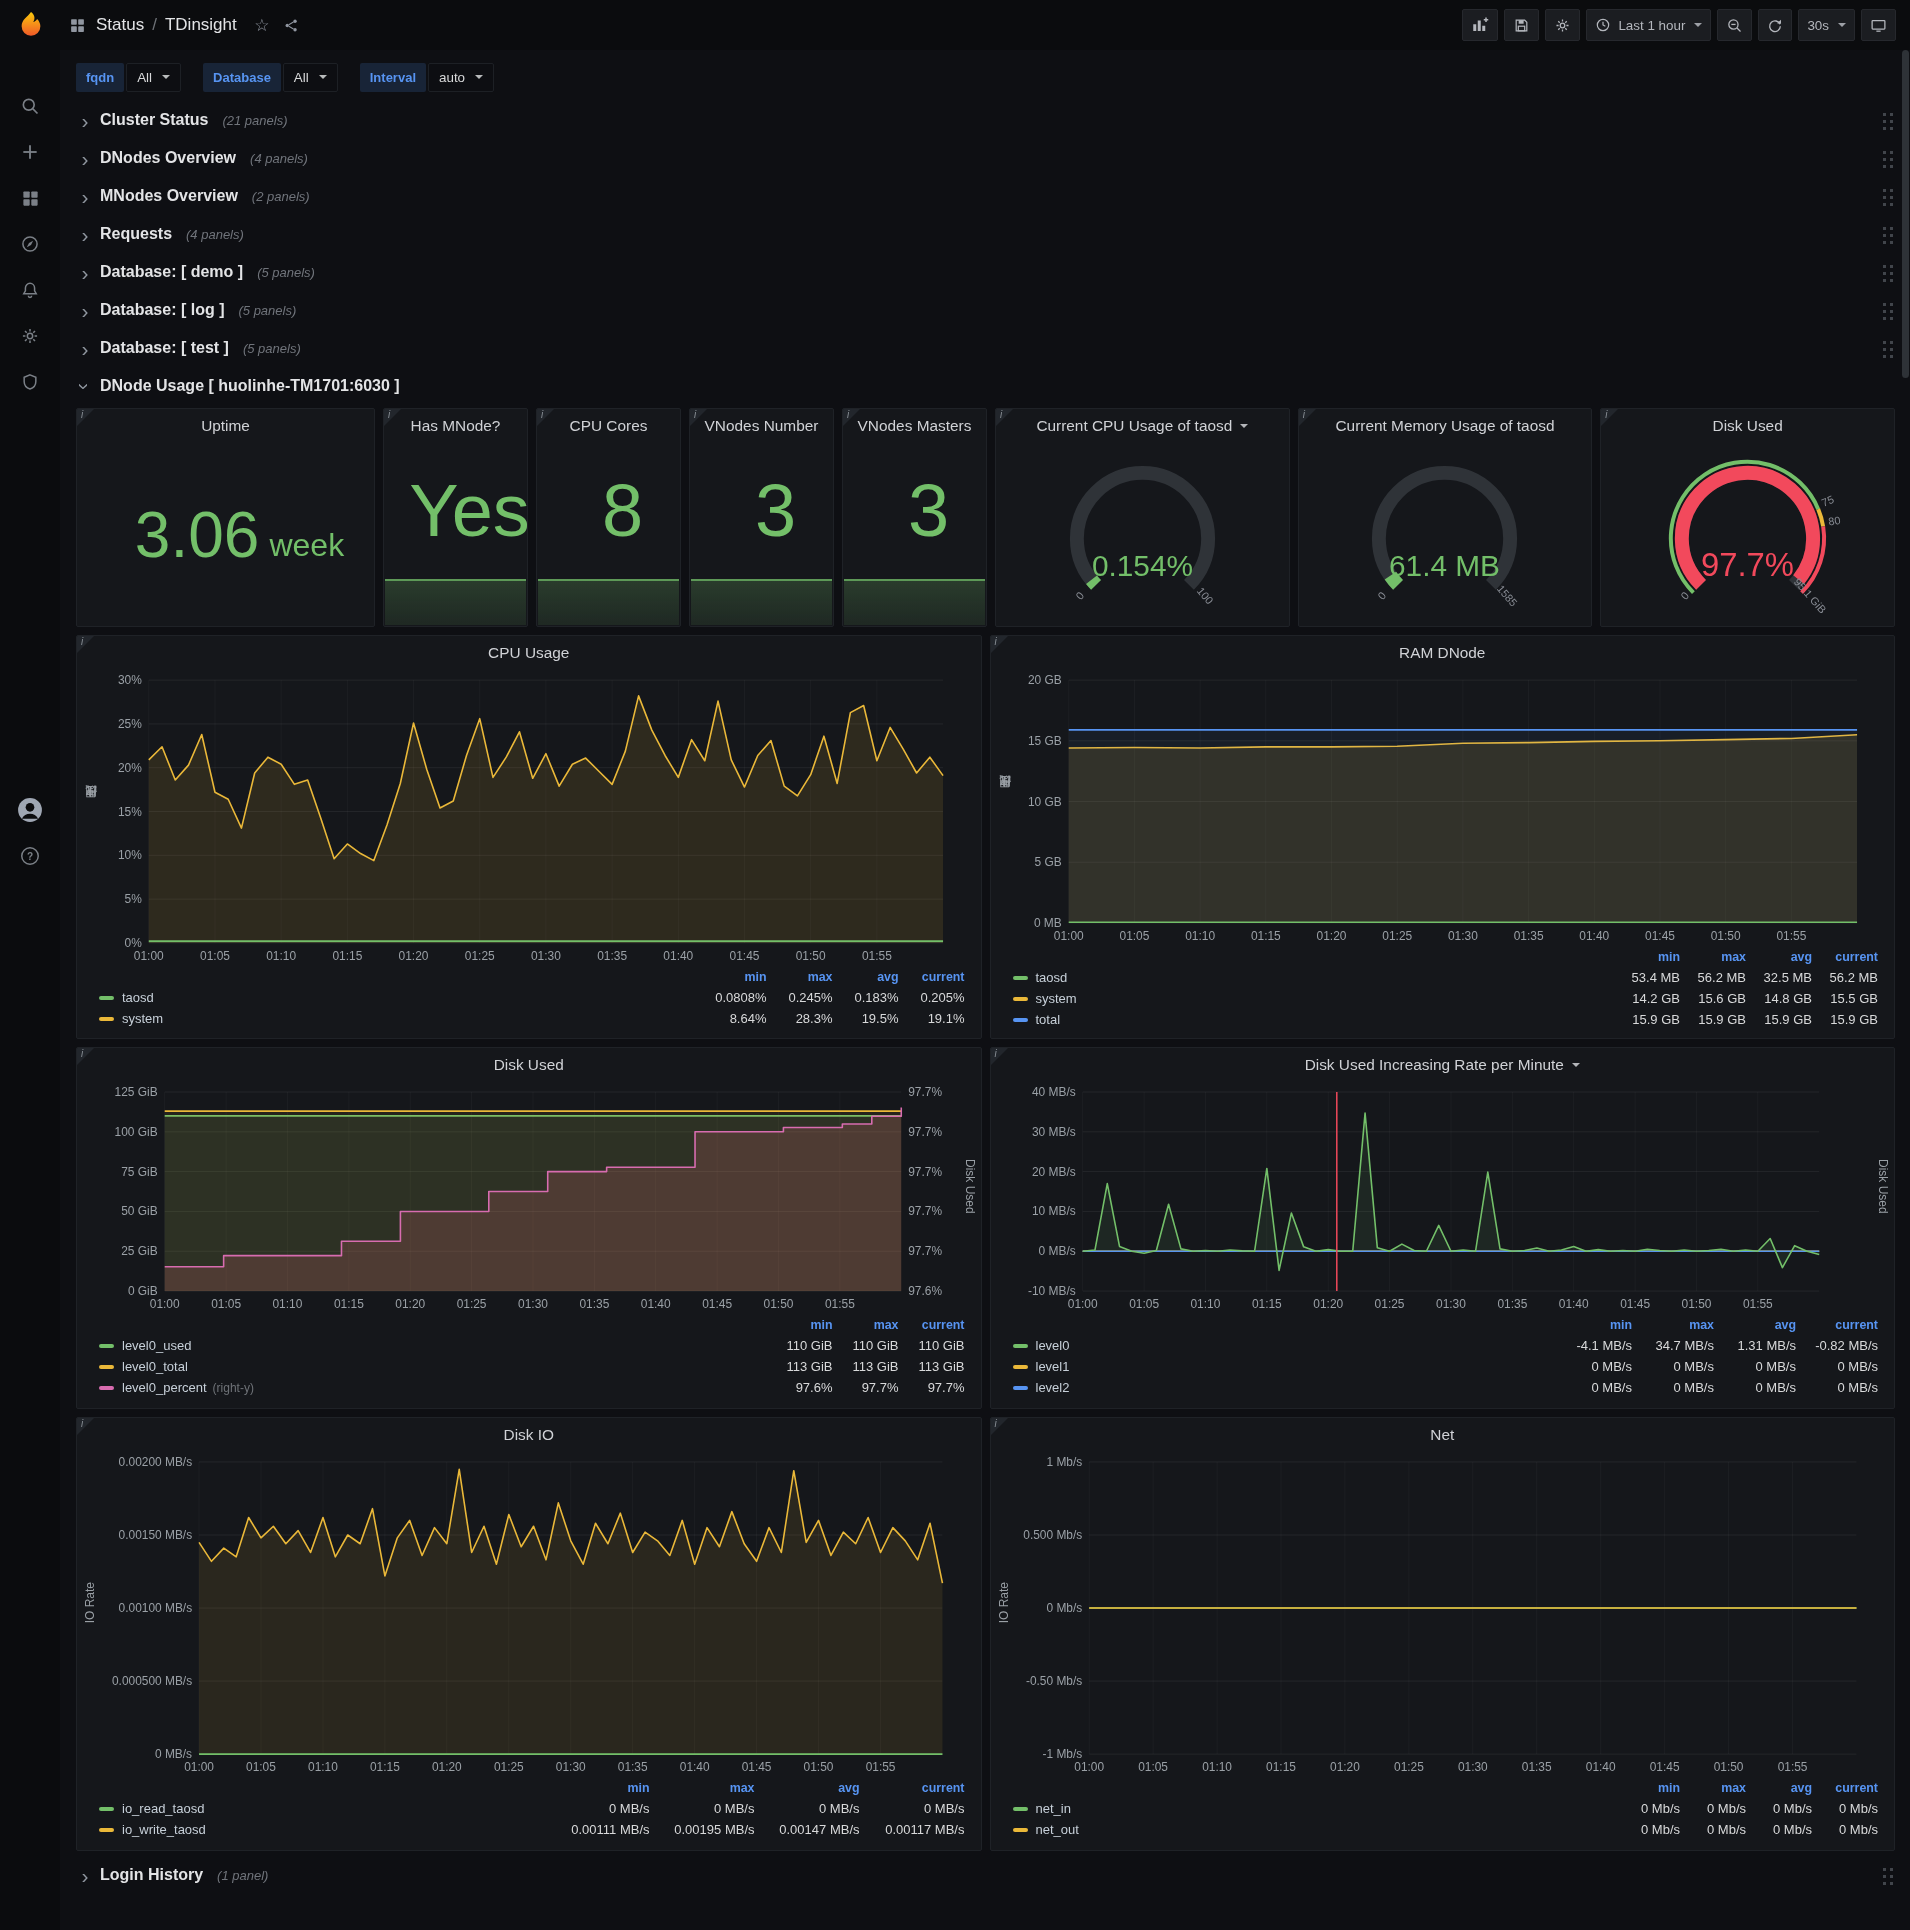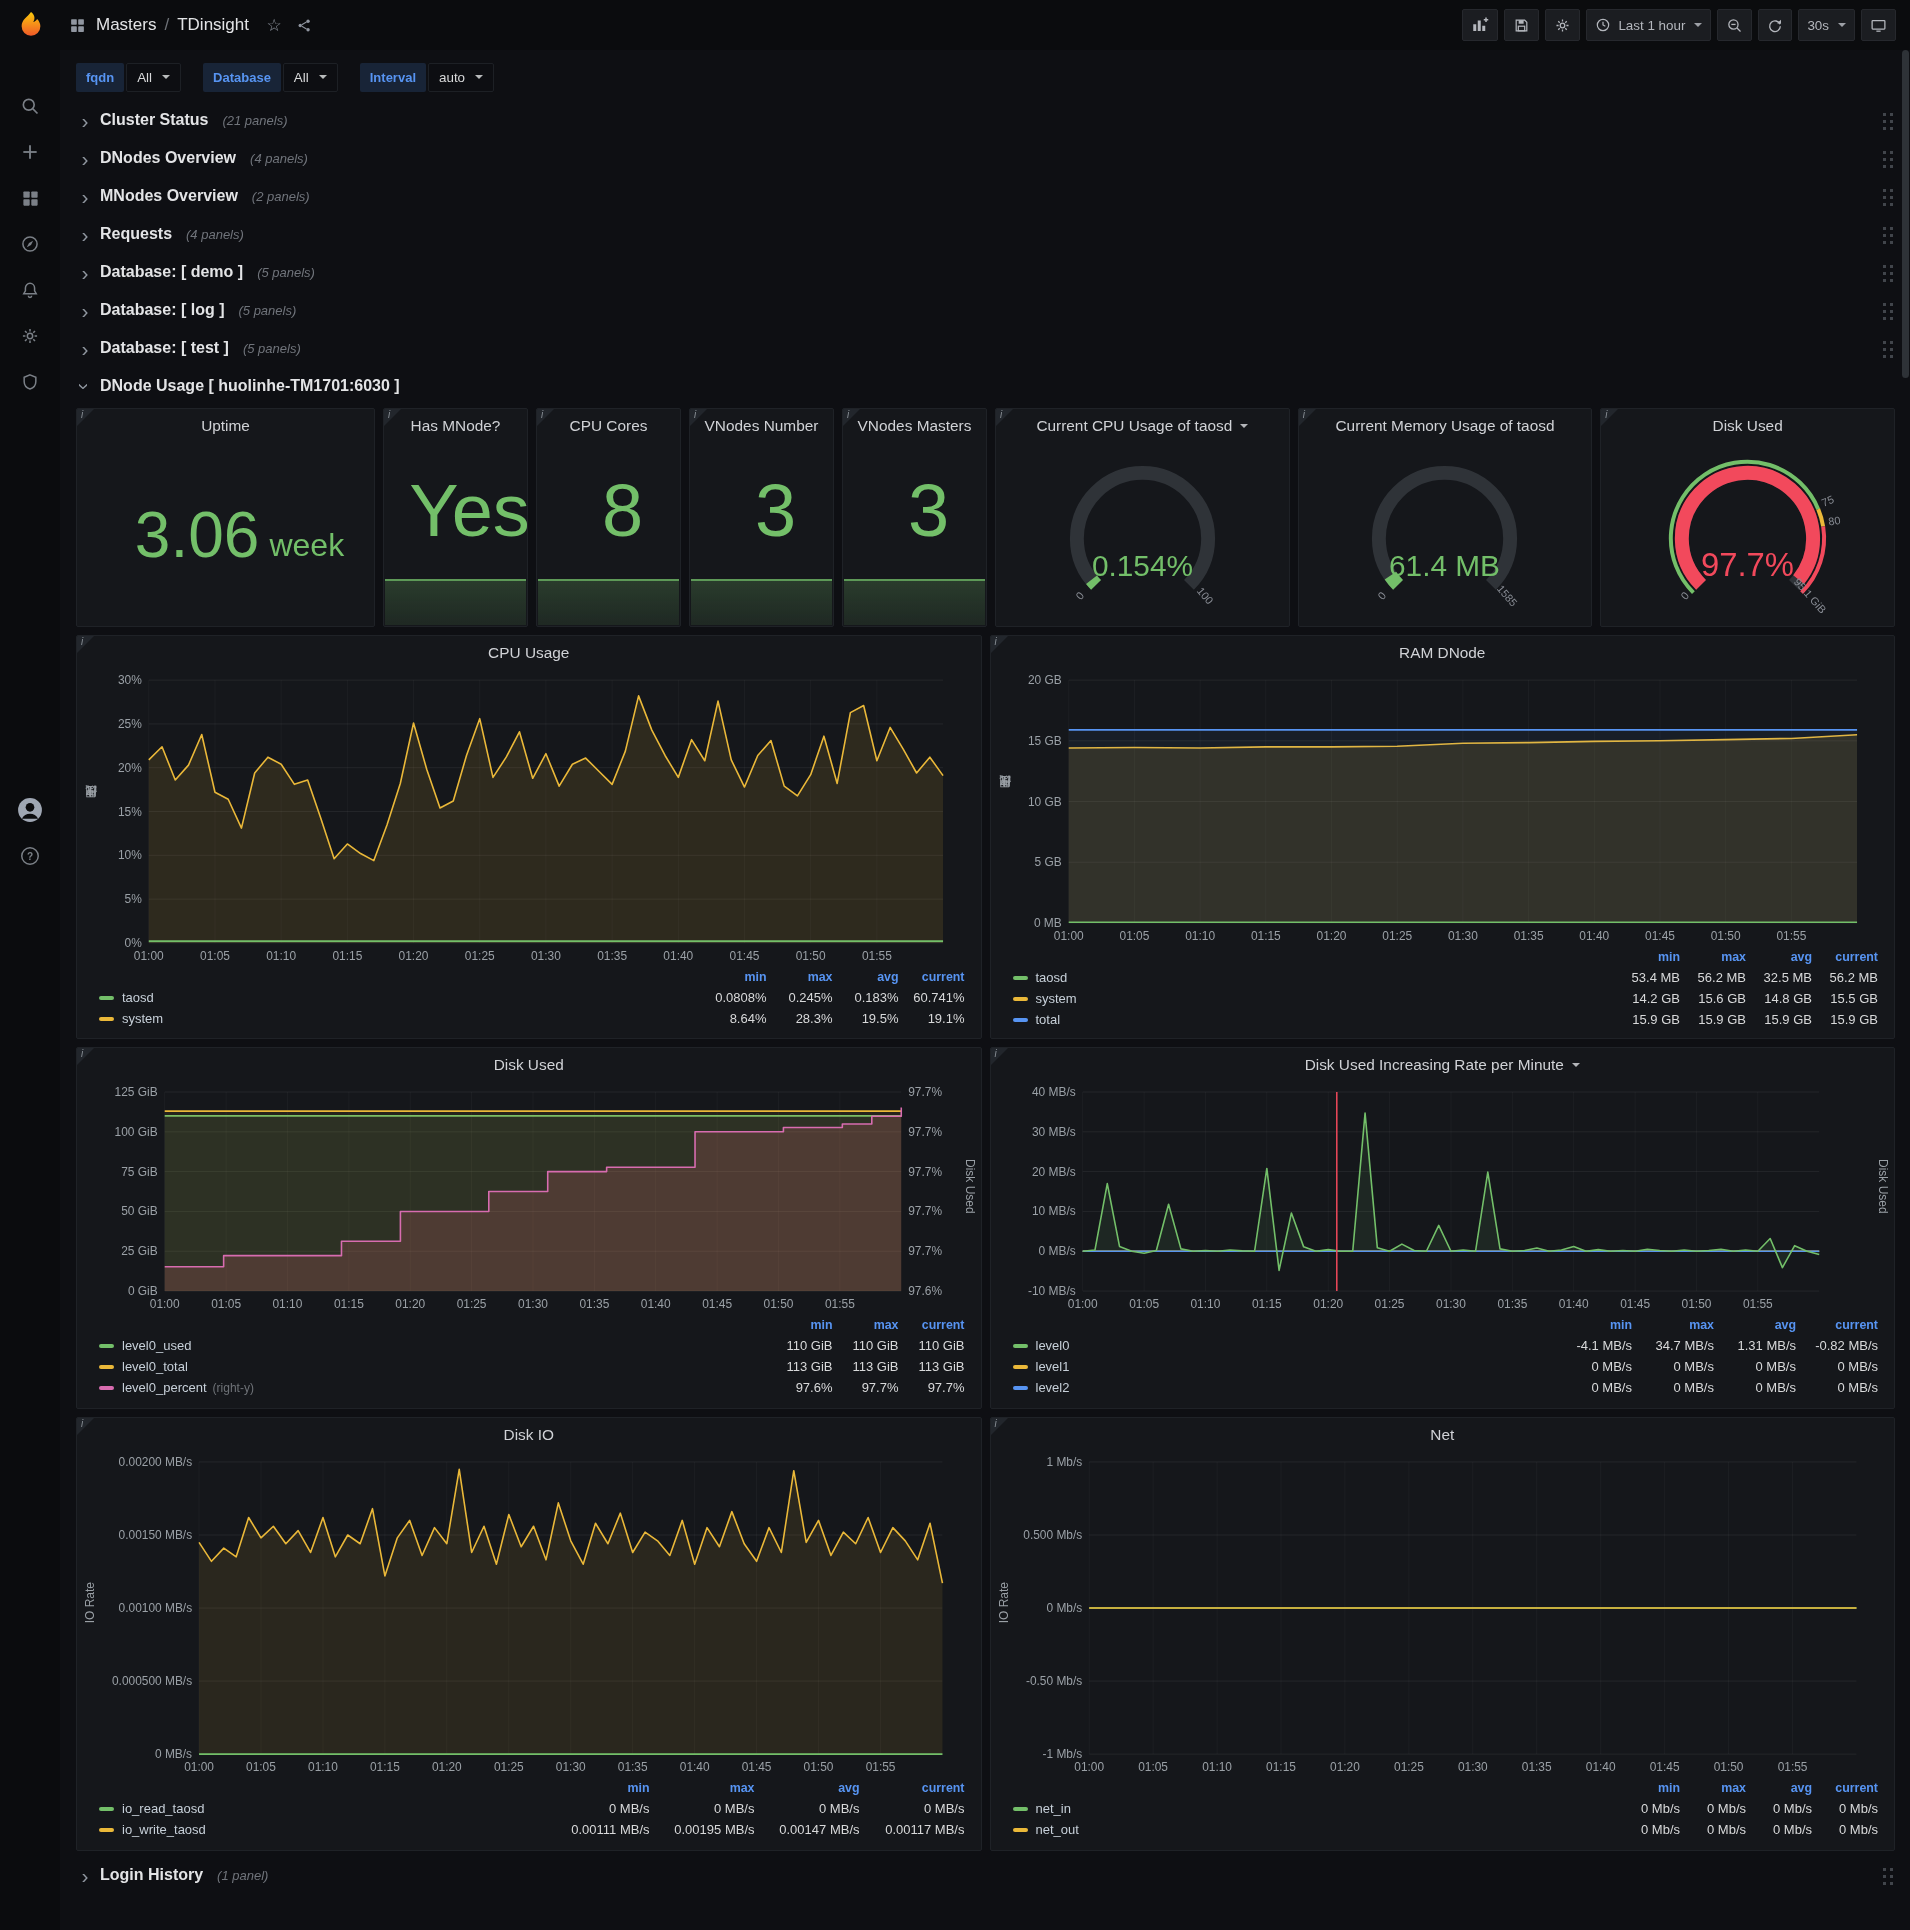--- a/index.html
+++ b/index.html
@@ -99,21 +99,21 @@
   </div>
   <span class="icon-btn">
     <svg viewBox="0 0 24 24" width="17" height="17" fill="currentColor">
         <rect x="3" y="3" width="8" height="8" rx="1"></rect>
         <rect x="13" y="3" width="8" height="8" rx="1"></rect>
         <rect x="3" y="13" width="8" height="8" rx="1"></rect>
         <rect x="13" y="13" width="8" height="8" rx="1"></rect>
       </svg>
   </span>
   <nav class="breadcrumb">
-    <span class="crumb-link">Masters</span>
+    <span class="crumb-link">Status</span>
     <span class="crumb-sep">/</span>
     <span class="crumb-current">TDinsight</span>
   </nav>
   <span class="icon-btn star">☆</span>
   <span class="icon-btn">
     <svg viewBox="0 0 24 24" width="17" height="17">
         <g fill="currentColor">
           <circle cx="6" cy="12" r="2.4"></circle>
           <circle cx="17" cy="6" r="2.4"></circle>
           <circle cx="17" cy="18" r="2.4"></circle>
@@ -508,21 +508,21 @@
               <span class="l-col" style="width: 66px;">avg</span>
               <span class="l-col" style="width: 66px;">current</span>
             </div>
             <div class="legend-row">
               <span class="l-dash" style="background: rgb(115, 191, 105);"></span>
               <span class="l-name">taosd</span>
               <span class="l-fill"></span>
               <span class="l-val" style="width: 66px;">0.0808%</span>
               <span class="l-val" style="width: 66px;">0.245%</span>
               <span class="l-val" style="width: 66px;">0.183%</span>
-              <span class="l-val" style="width: 66px;">60.741%</span>
+              <span class="l-val" style="width: 66px;">0.205%</span>
             </div>
             <div class="legend-row">
               <span class="l-dash" style="background: rgb(234, 184, 57);"></span>
               <span class="l-name">system</span>
               <span class="l-fill"></span>
               <span class="l-val" style="width: 66px;">8.64%</span>
               <span class="l-val" style="width: 66px;">28.3%</span>
               <span class="l-val" style="width: 66px;">19.5%</span>
               <span class="l-val" style="width: 66px;">19.1%</span>
             </div>

